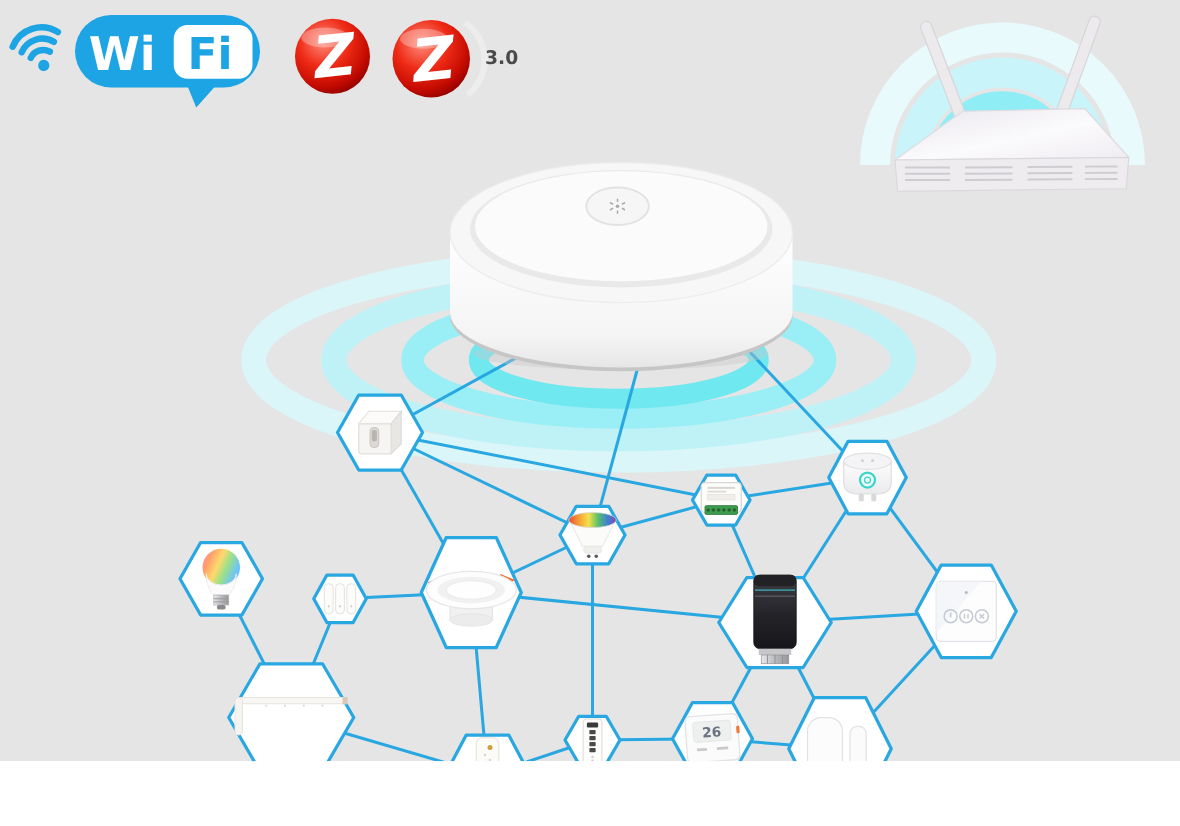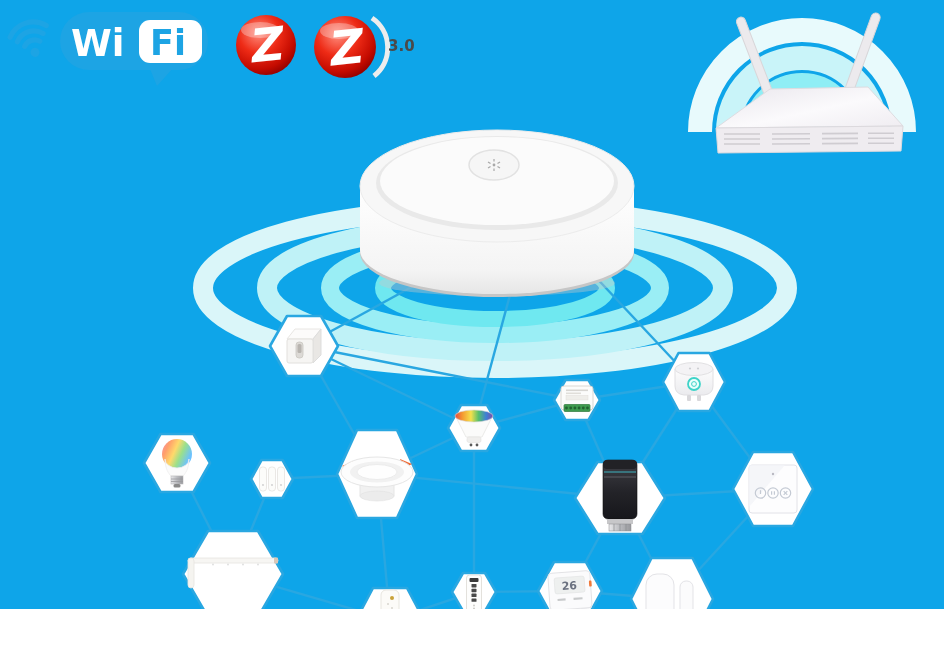--- a/index.html
+++ b/index.html
@@ -1,16 +1,16 @@
 <!DOCTYPE html>
 <html><head>
 <meta charset="utf-8">
 <style>
   html,body{margin:0;padding:0;background:#fff;}
-  #stage{position:relative;width:944px;height:609px;background:#0ea5e9;overflow:hidden;
+  #stage{position:relative;width:944px;height:609px;background:#e5e5e5;overflow:hidden;
          font-family:"DejaVu Sans","Liberation Sans",sans-serif;}
   svg{position:absolute;left:0;top:0;}
   .link{stroke:#29a7e1;stroke-width:2.4;fill:none;}
   .hex{fill:#ffffff;stroke:#29a7e1;stroke-width:2.6;stroke-linejoin:round;}
   text{font-family:"DejaVu Sans","Liberation Sans",sans-serif;}
 </style>
 </head>
 <body>
 
 <div id="stage">

